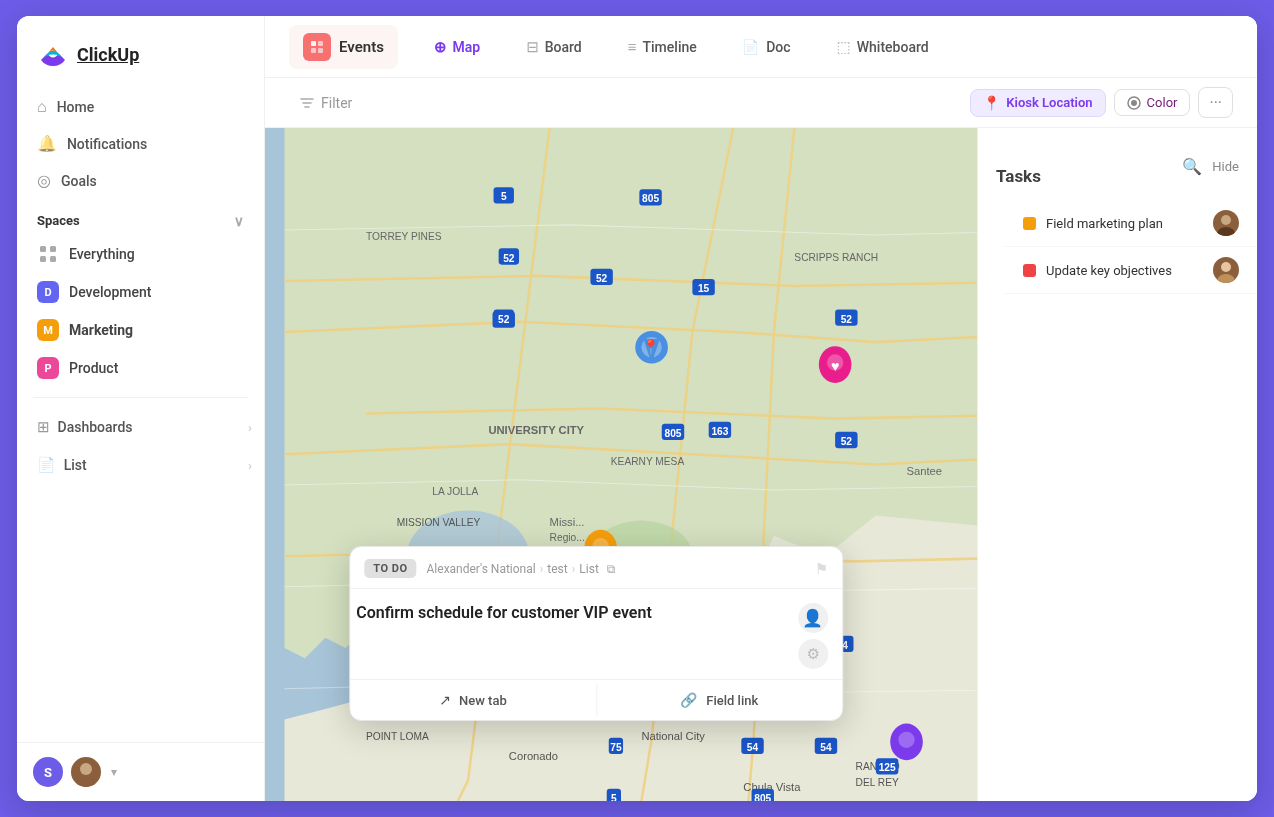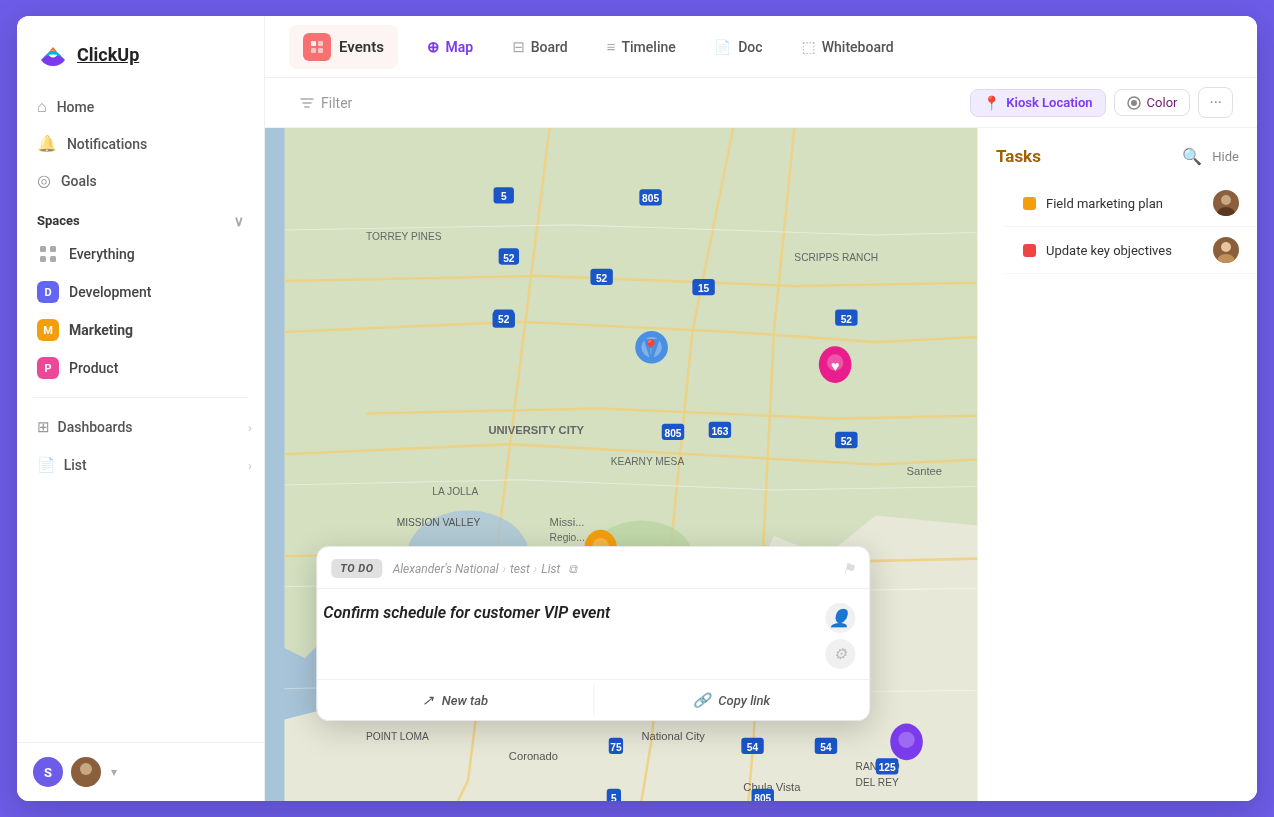--- a/index.html
+++ b/index.html
@@ -164,21 +164,21 @@
       background: #f8f9fb;
       overflow: hidden;
     }
     
     .top-nav {
       background: #fff;
       border-bottom: 1px solid #efefef;
       padding: 0 24px;
       display: flex;
       align-items: center;
-      gap: 5px;
+      gap: 12px;
       height: 62px;
       flex-shrink: 0;
     }
     .nav-events-tab {
       display: flex;
       align-items: center;
       gap: 8px;
       padding: 8px 14px;
       background: #fdf4f4;
       border-radius: 8px;
@@ -298,21 +298,22 @@
     }
     .tasks-header {
       display: flex;
       align-items: center;
       justify-content: space-between;
       padding: 0 18px 14px 18px;
     }
     .tasks-title {
       font-size: 17px;
       font-weight: 700;
-      color: #a16207;
+      color: #404040;
+      margin-top: 20px;
     }
     .tasks-header-right {
       display: flex;
       align-items: center;
       gap: 10px;
       color: #888;
     }
     .hide-btn {
       font-size: 13px;
       color: #888;
@@ -705,21 +706,21 @@
 
           <g transform="translate(730, 620)">
             <ellipse cx="0" cy="-18" rx="16" ry="18" fill="#7c3aed"></ellipse>
             <circle cx="0" cy="-20" r="8" fill="#fff" opacity="0.25"></circle>
             <polygon points="0,0 -7,-12 7,-12" fill="#7c3aed"></polygon>
           </g>
         </svg>
 
         
         <div style="position:absolute;bottom:80px;left:50%;transform:translateX(-55%);z-index:20;">
-          <div style="background:#fff;border-radius:12px;box-shadow:0 8px 32px rgba(0,0,0,0.18);width:554px;overflow:hidden;border:1.5px solid #e8e8e8;font-style:italic;">
+          <div style="background:#fff;border-radius:12px;box-shadow:0 8px 32px rgba(0,0,0,0.18);width:494px;overflow:hidden;border:1.5px solid #e8e8e8;">
             <div class="popup-header">
               <div class="todo-badge">TO DO</div>
               <div class="popup-breadcrumb">
                 <span>Alexander's National</span>
                 <span class="popup-breadcrumb-sep">›</span>
                 <span>test</span>
                 <span class="popup-breadcrumb-sep">›</span>
                 <span>List</span>
                 <span style="margin-left:4px;color:#aaa;cursor:pointer;">⧉</span>
               </div>
@@ -735,21 +736,21 @@
               </div>
             </div>
             <div class="popup-footer">
               <div class="popup-footer-btn">
                 <span style="font-size:14px;">↗</span>
                 <span>New tab</span>
               </div>
               <div class="popup-footer-divider"></div>
               <div class="popup-footer-btn">
                 <span style="font-size:14px;">🔗</span>
-                <span>Copy link</span>
+                <span>Field link</span>
               </div>
             </div>
           </div>
         </div>
       </div>
 
       <div class="tasks-panel">
         <div class="tasks-header">
           <span class="tasks-title">Tasks</span>
           <div class="tasks-header-right">

